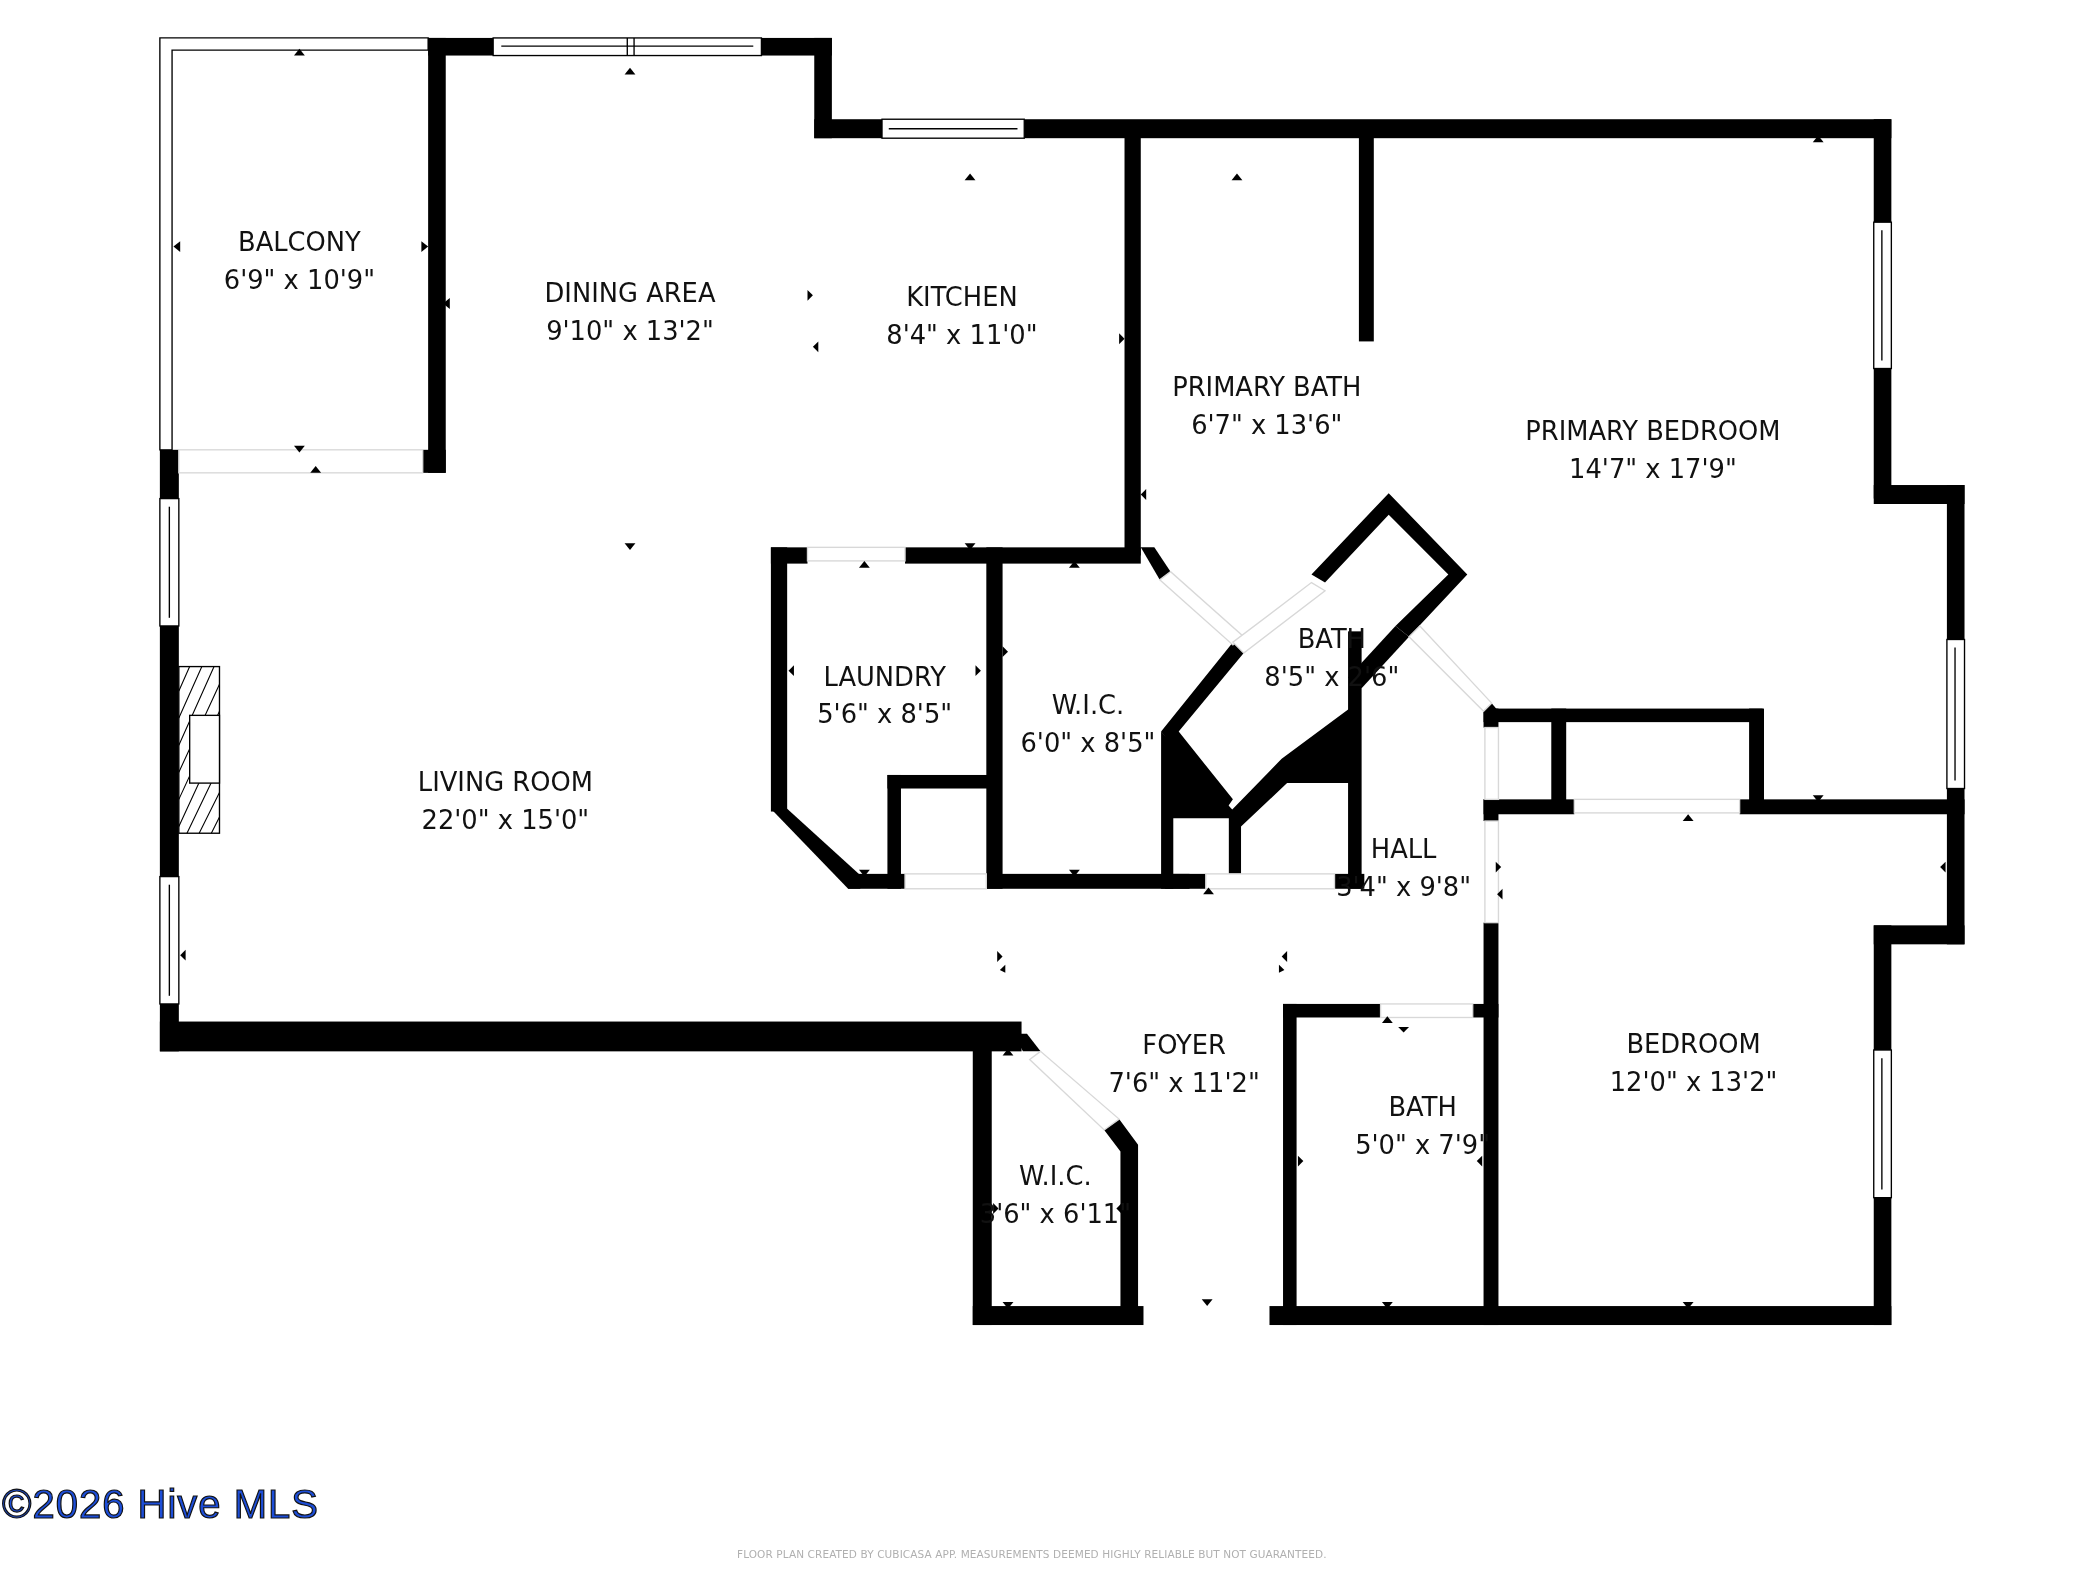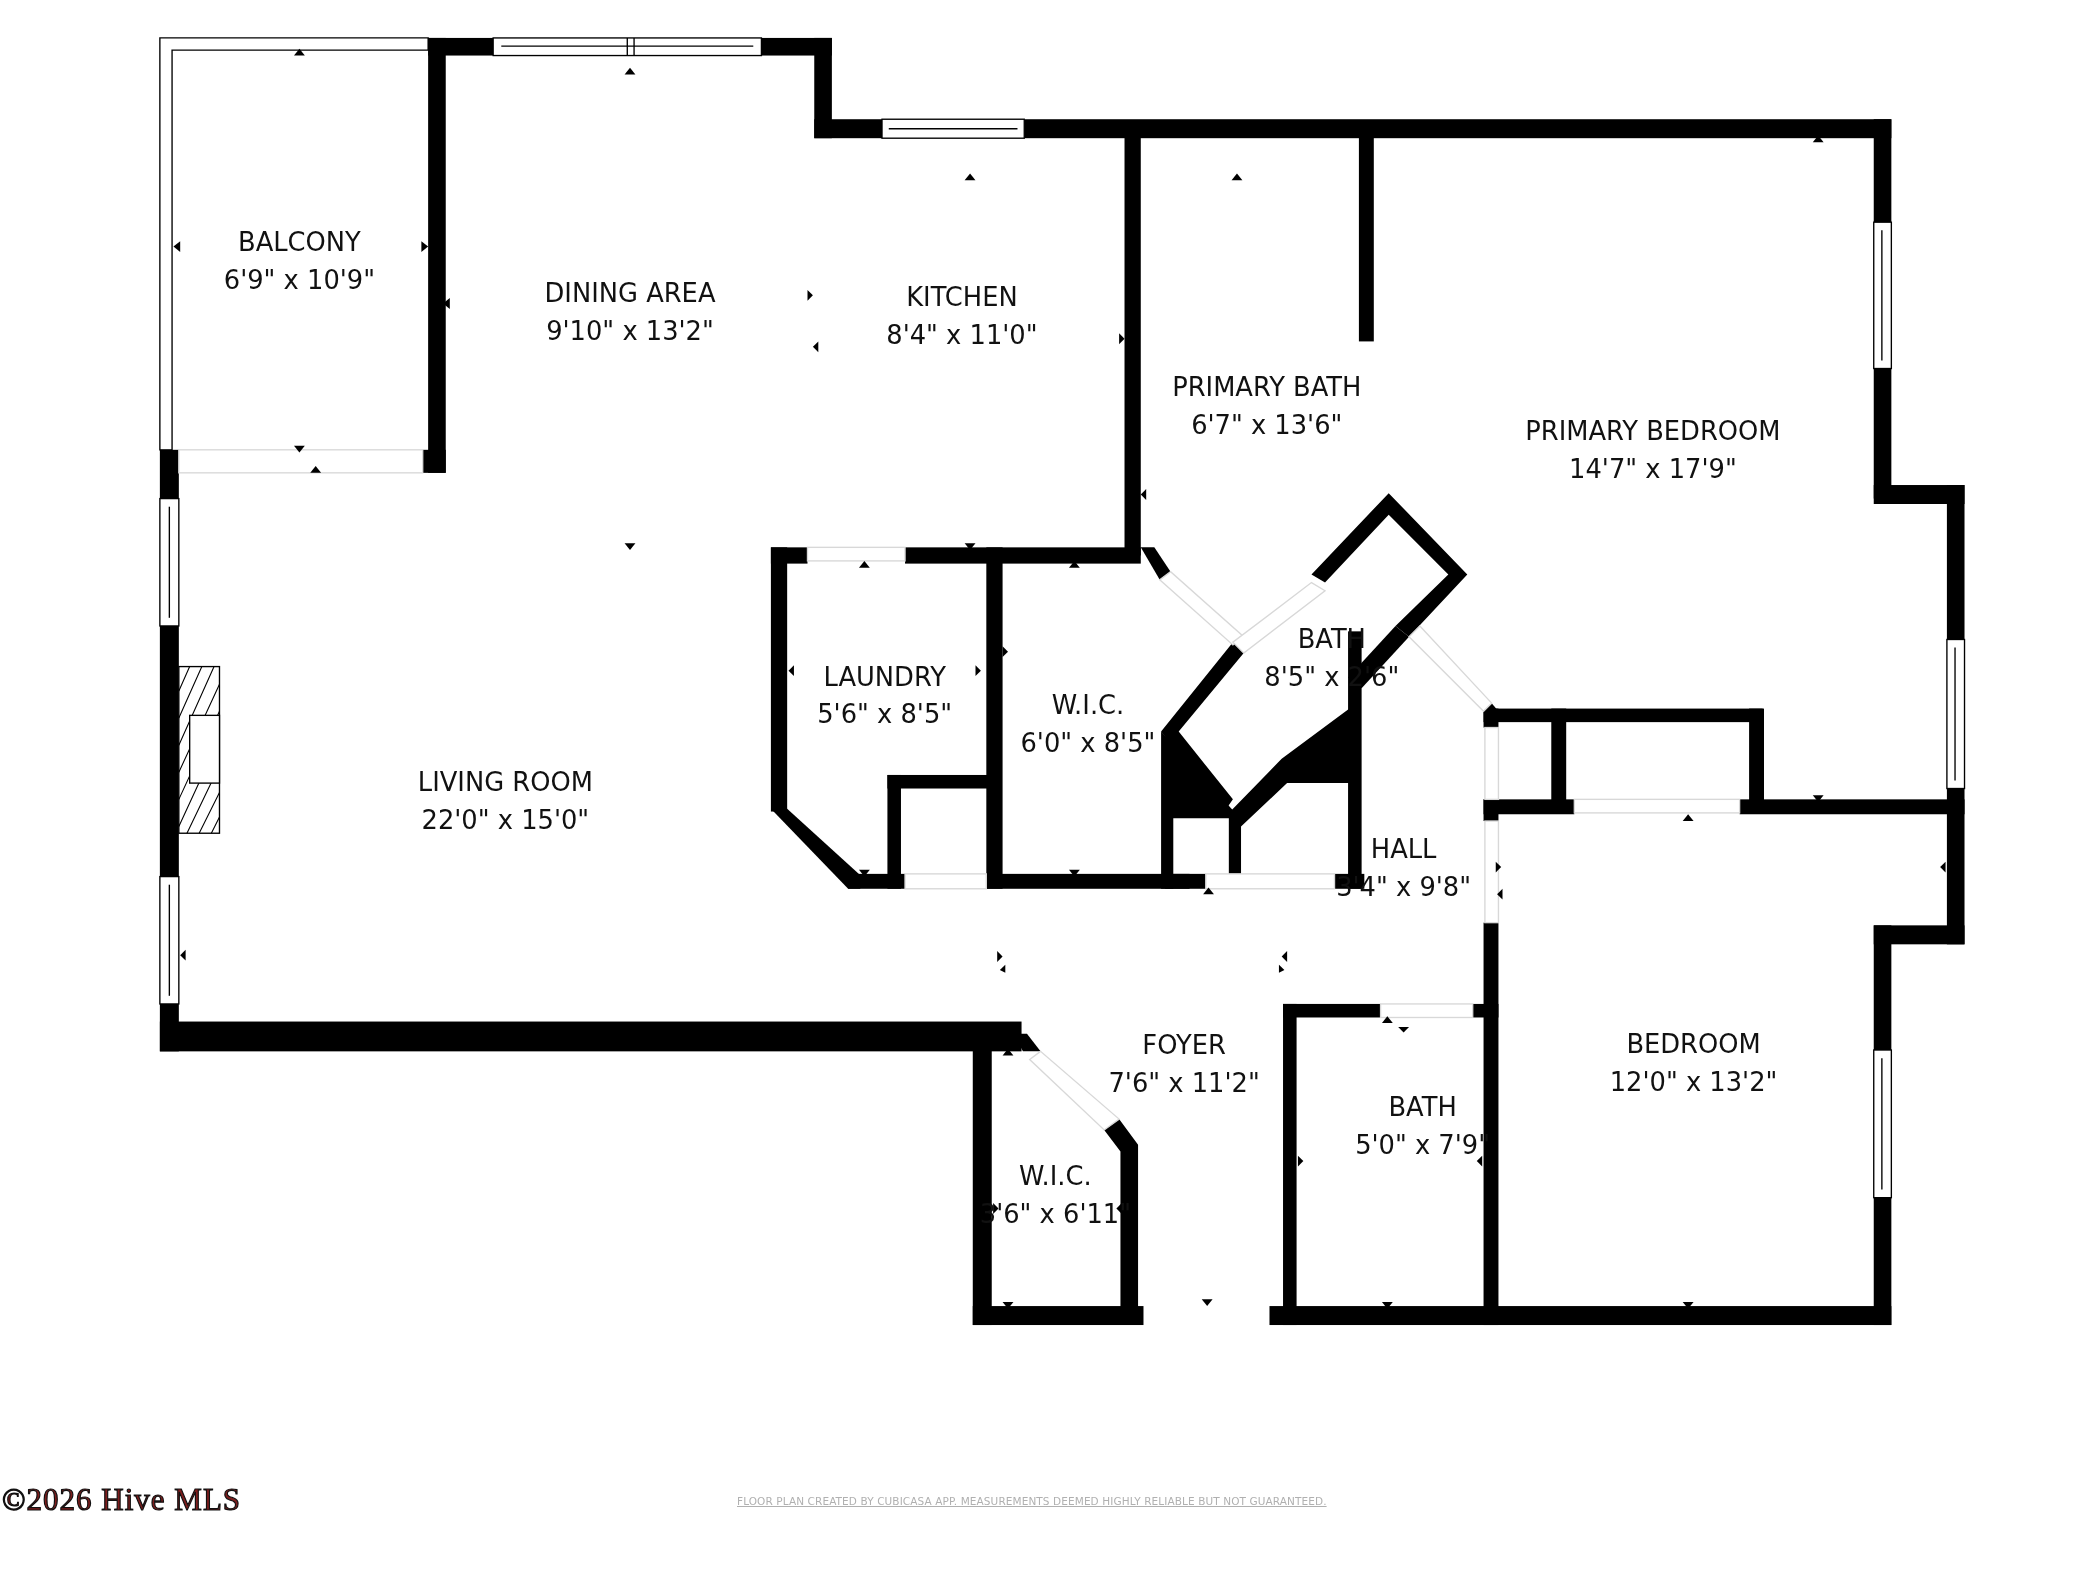--- a/index.html
+++ b/index.html
@@ -11,28 +11,28 @@
   .marker { fill: #000000; }
   .room-name, .room-dim {
     font-family: "DejaVu Sans", sans-serif;
     fill: #111111;
     text-anchor: middle;
   }
   .room-name { font-size: 19px; }
   .room-dim { font-size: 19px; }
   .watermark {
     position: absolute; left: 2px; top: 1482px;
-    font-family: Liberation Serif, serif;
-    font-size: 31px; font-weight: 100; color: #7f1d1d;
+    font-family: Liberation Sans, sans-serif;
+    font-size: 40px; font-weight: 100; color: #1d4ed8;
     -webkit-text-stroke: 1.2px #111111; letter-spacing: 1px;
   }
   .disclaimer {
-    position: absolute; left: 737px; top: 1495px; width: 650px;
+    position: absolute; left: 737px; top: 1548px; width: 650px;
     font-family: "DejaVu Sans", sans-serif; font-size: 10.5px;
-    color: #b0b0b0; white-space: nowrap; letter-spacing: 0.1px; text-decoration: underline;
+    color: #b0b0b0; white-space: nowrap; letter-spacing: 0.1px;
   }
 </style>
 </head>
 <body>
 
 <svg id="plan" viewBox="0 0 1550 1162.5" xmlns="http://www.w3.org/2000/svg">
 
   <g>
     <path d="M118 28 H316 V37 H127 V332 H118 Z" fill="#fff" stroke="#000" stroke-width="1"></path>
   </g>

